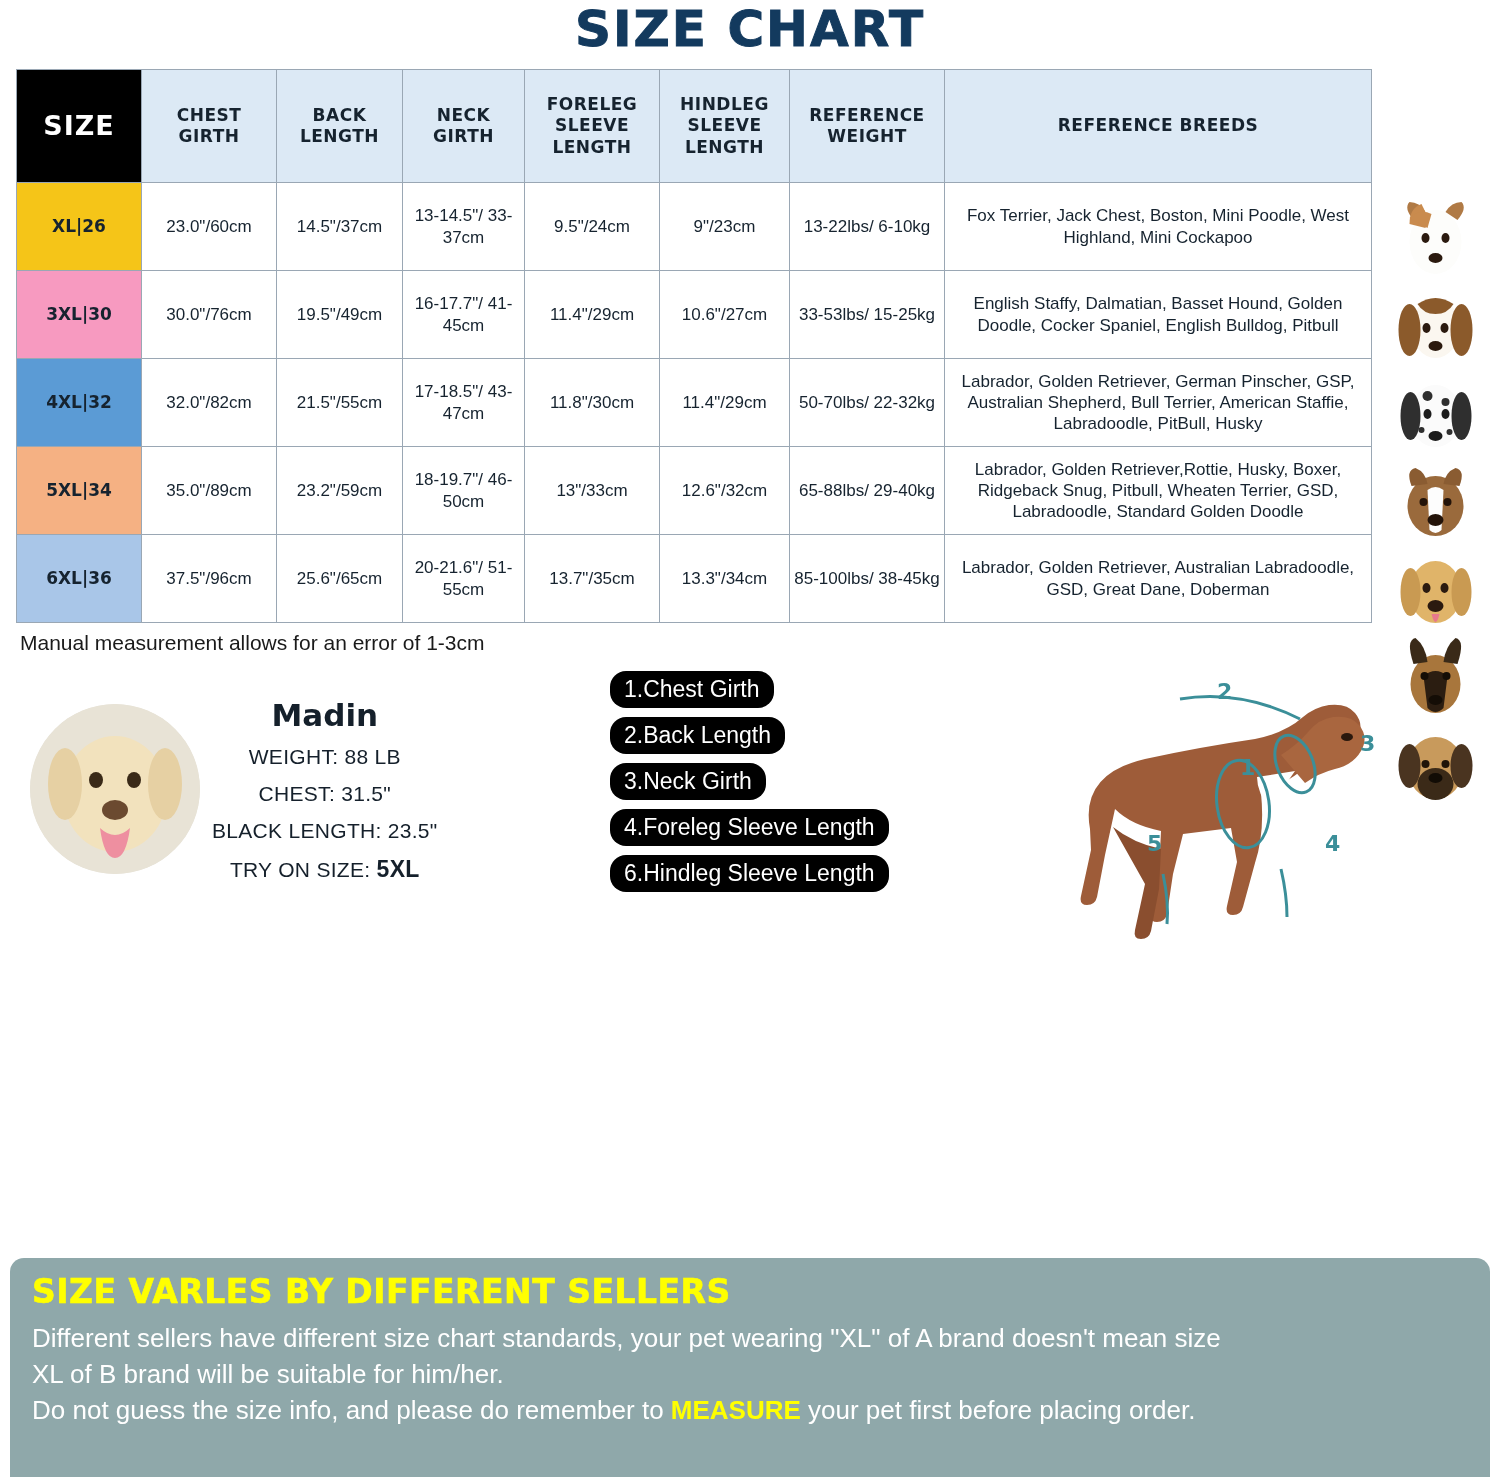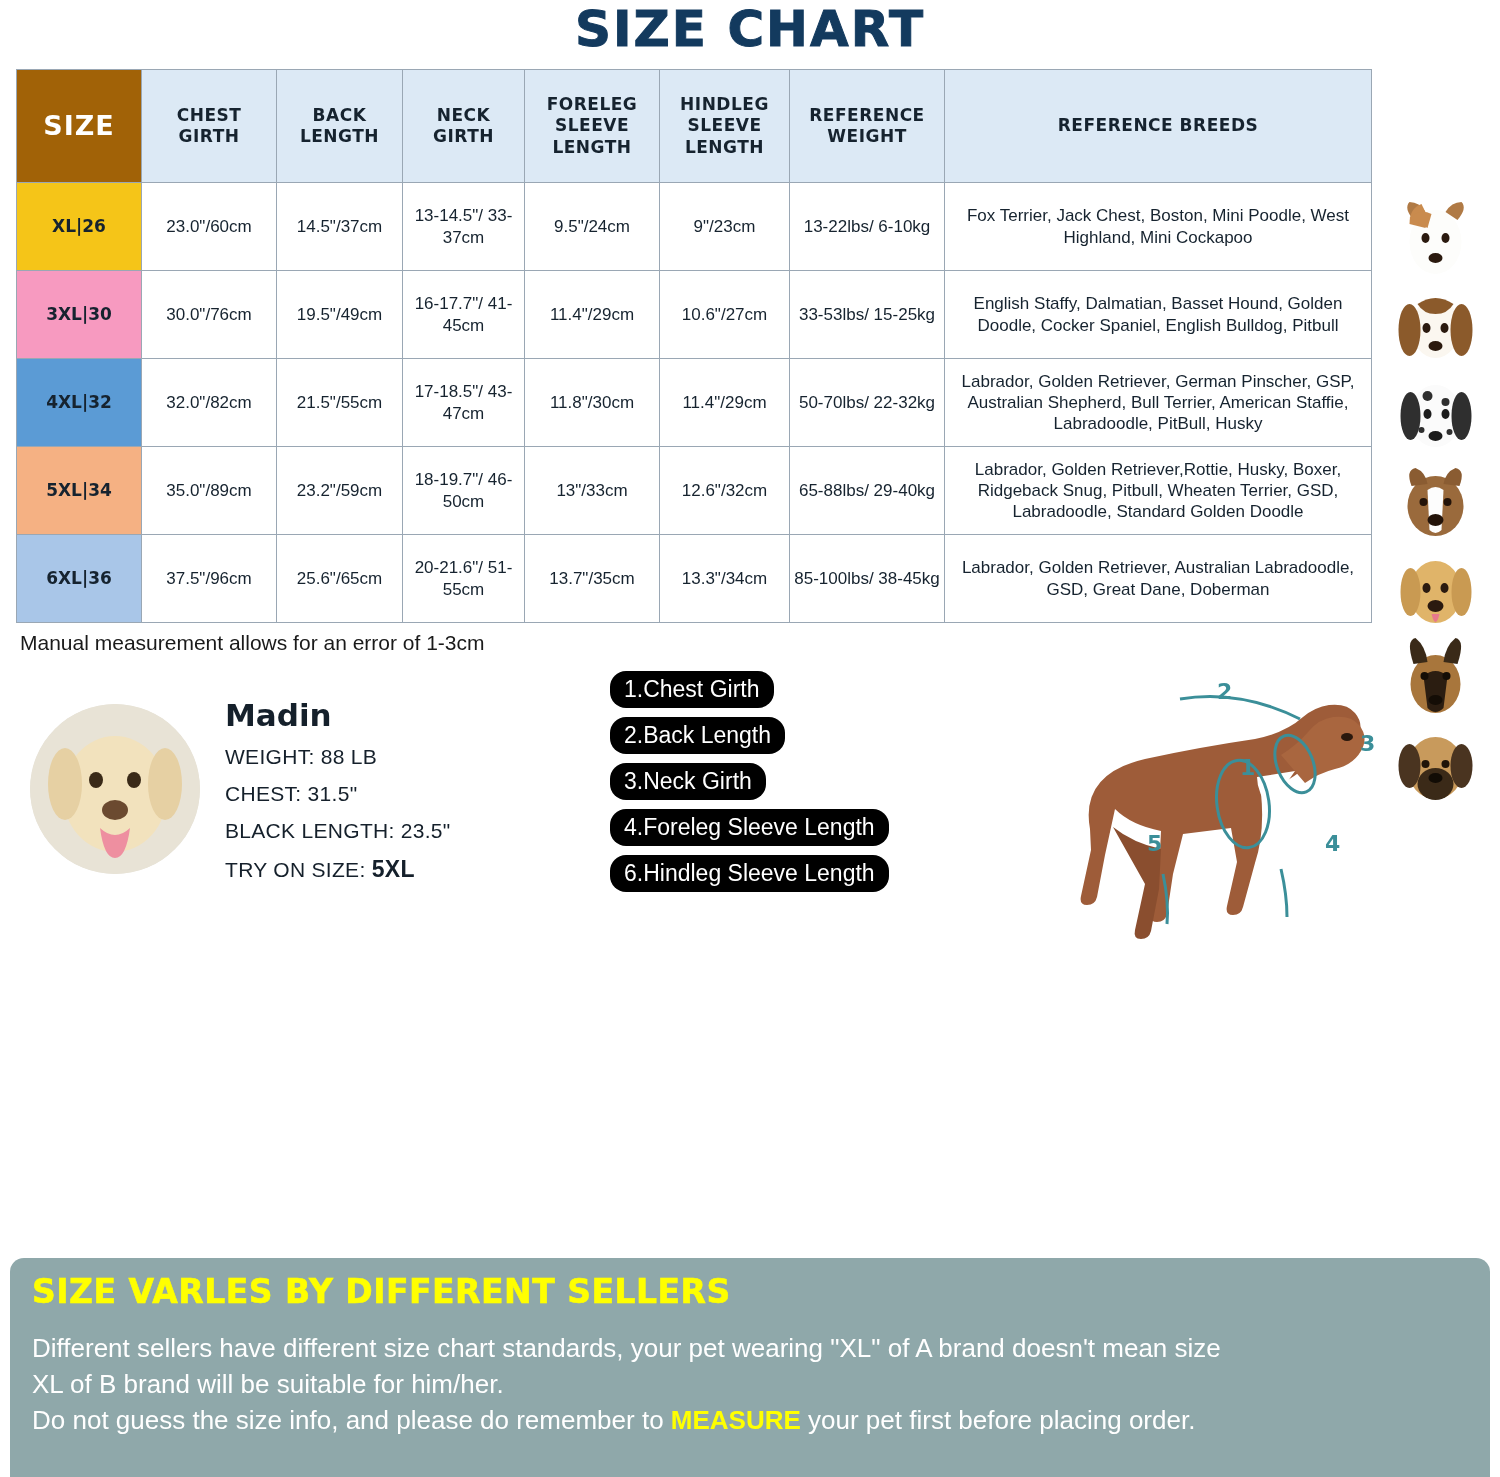--- a/index.html
+++ b/index.html
@@ -56,21 +56,21 @@
   thead th {
     background: #dce9f5;
     font-weight: bold;
     font-size: 19px;
     letter-spacing: 0.5px;
     height: 104px;
     color: #16232f;
     font-family: "DejaVu Sans", sans-serif;
   }
   thead th.size-head {
-    background: #a16207;
+    background: #000000;
     color: #ffffff;
     font-size: 27px;
     letter-spacing: 1px;
   }
   td.size-cell {
     font-weight: bold;
     font-size: 26px;
     font-family: "DejaVu Sans", sans-serif;
     color: #16232f;
     letter-spacing: 0px;
@@ -133,22 +133,23 @@
     width: 170px;
     height: 170px;
     border-radius: 50%;
     background: #e7e3d8;
     overflow: hidden;
     position: relative;
     flex: 0 0 auto;
     margin-top: 15px;
   }
   .profile-info {
-    margin-left: 25px;
+    margin-left: 12px;
     padding-top: 8px;
+    text-align: center;
   }
   .profile-name {
     font-size: 31px;
     font-weight: bold;
     color: #15202b;
     margin-bottom: 12px;
     font-family: "DejaVu Sans", sans-serif;
   }
   .profile-line {
     font-size: 21px;
@@ -208,21 +209,21 @@
     font-family: "DejaVu Sans", sans-serif;
     font-weight: bold;
     font-size: 33px;
     letter-spacing: 0.5px;
     -webkit-text-stroke: 0.6px #ffff00;
   }
   .banner-text {
     color: #ffffff;
     font-size: 26px;
     line-height: 1.38;
-    margin-top: 20px;
+    margin-top: 10px;
   }
   .banner-text .hl {
     color: #ffff00;
     font-weight: bold;
   }
 </style>
 </head>
 <body>
 
 <div class="page">

